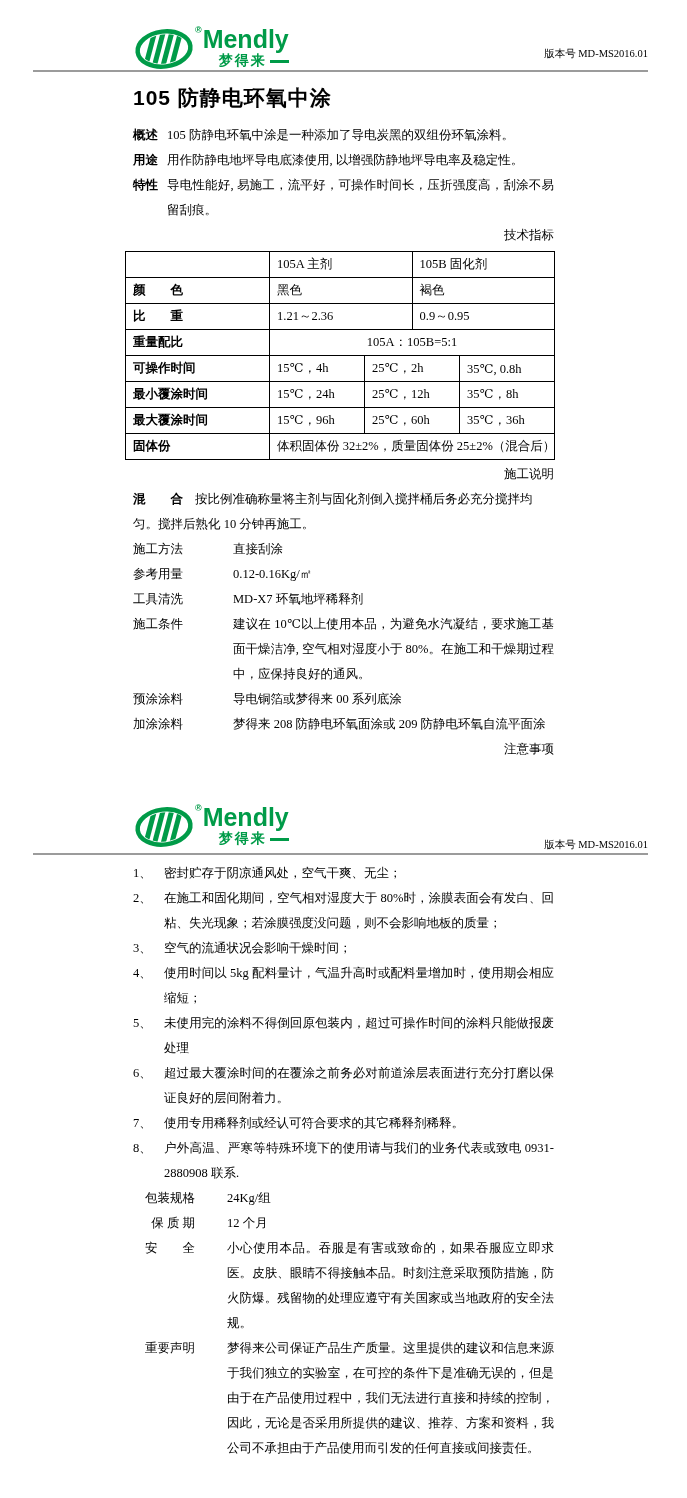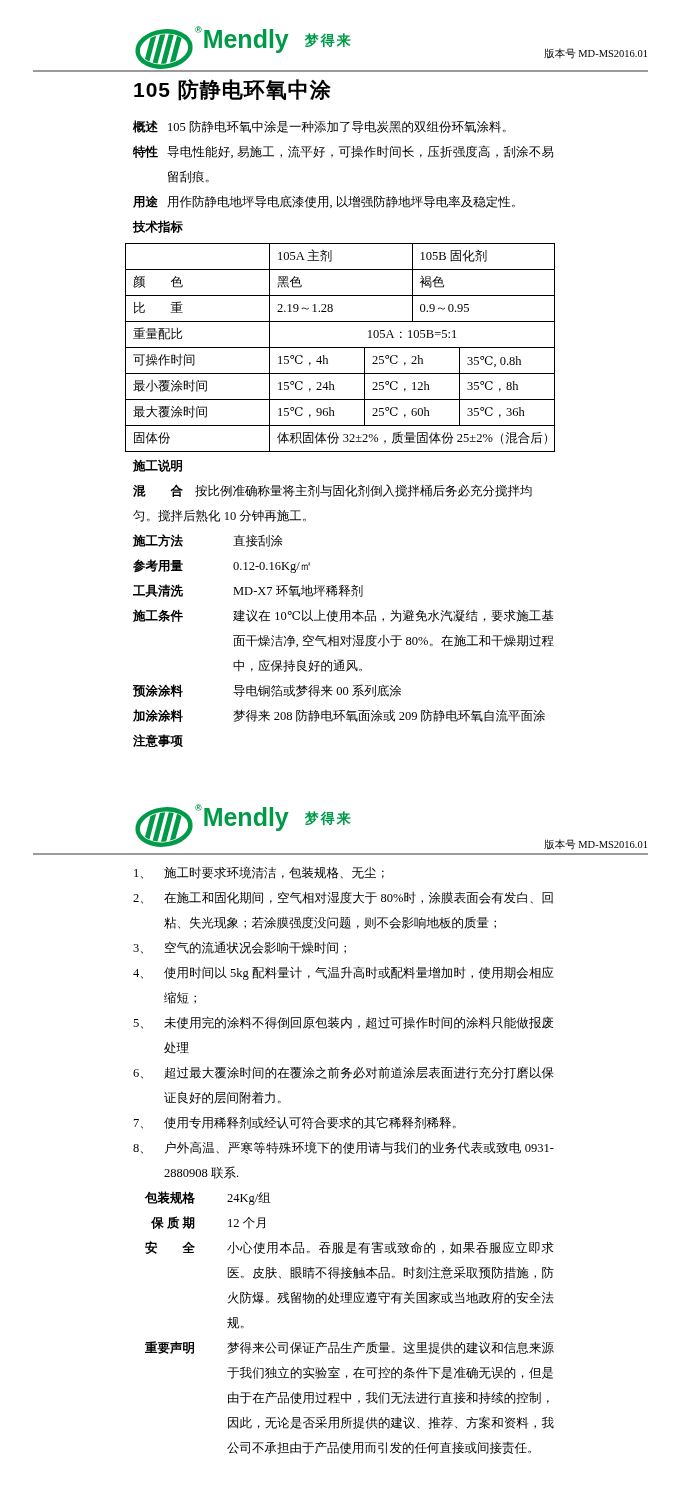--- a/index.html
+++ b/index.html
@@ -11,64 +11,64 @@
   .page1{height:790px;}
   .page2{height:708px;}
 
   
   .logo{position:absolute;left:134px;display:flex;align-items:flex-start;}
   .page1 .logo{top:26px;}
   .page2 .logo{top:14px;}
   .logo-mark{flex:0 0 auto;}
   .reg{color:#009B48;font-size:9px;font-weight:bold;margin:-1px 1px 0 1px;
        font-family:"Liberation Sans","DejaVu Sans",sans-serif;}
-  .logo-text{display:flex;flex-direction:row;line-height:1;margin-top:1px;}
+  .logo-text{display:flex;flex-direction:column;line-height:1;margin-top:1px;}
   .logo-name{font-family:"Liberation Sans","DejaVu Sans",sans-serif;font-weight:bold;
              color:#009B48;font-size:25px;letter-spacing:0;}
   .logo-zh-row{display:flex;align-items:center;margin-left:16px;margin-top:1px;}
   .logo-zh{font-family:"Liberation Sans","DejaVu Sans",sans-serif;font-weight:bold;
            color:#009B48;font-size:14px;letter-spacing:2px;}
   .logo-rule{flex:1;height:3px;background:#009B48;margin-left:3px;margin-top:2px;}
 
   .version{position:absolute;right:39px;font-size:10.5px;white-space:nowrap;}
   .page1 .version{top:47px;}
   .page2 .version{top:48px;}
 
   .rule{position:absolute;left:33px;right:39px;border-top:2px solid #9b9b9b;}
   .page1 .rule{top:70px;}
   .page2 .rule{top:63px;}
 
   
   .content{position:absolute;left:133px;width:421px;}
-  .page1 .content{top:76px;}
+  .page1 .content{top:84px;}
   .page2 .content{top:71px;}
 
   .doc-title{font-family:"Liberation Sans","DejaVu Sans",sans-serif;font-weight:700;
              font-size:21px;letter-spacing:1px;margin:0 0 11px 0;}
 
   p{margin:0;}
   .ln{font-size:12.5px;line-height:25px;}
   .sec{display:flex;}
   .sec-label{flex:0 0 34px;font-weight:700;}
   .sec-text{flex:1;text-align:justify;}
-  .h2{font-weight:700;font-size:12.5px;line-height:25px;margin:0;}
+  .h2{font-weight:400;font-size:12.5px;line-height:25px;margin:0;text-align:right;}
   .h2.push{}
 
   
   table.tech{border-collapse:collapse;table-layout:fixed;width:429px;margin:3px 0 2px -8px;padding-left:44px;}
   table.tech td{border:1px solid #000;height:25px;padding:0 7px;font-size:12.5px;
                 white-space:nowrap;overflow:hidden;}
-  table.tech td.lbl{font-weight:400;}
+  table.tech td.lbl{font-weight:700;}
   table.tech td.center{text-align:center;}
   col.cA{width:144px;}
   col.cB{width:47.5px;}
 
   
   .kv{display:flex;font-size:12.5px;line-height:25px;}
-  .kv-label{flex:0 0 68px;font-weight:700;white-space:pre;}
+  .kv-label{flex:0 0 68px;font-weight:400;white-space:pre;}
   .page2 .kv-label{flex-basis:62px;text-align:right;}
   .kv-value{flex:1;text-align:justify;margin-left:32px;}
   .mix-label{font-weight:700;margin-right:12px;}
 
   
   .note{display:flex;font-size:12.5px;line-height:25px;}
   .note-num{flex:0 0 31px;}
   .note-text{flex:1;text-align:justify;}
 </style>
 </head>
@@ -107,26 +107,26 @@
   <div class="rule"></div>
 
   <div class="content">
     <h1 class="doc-title">105 防静电环氧中涂</h1>
 
     <p class="ln sec">
       <span class="sec-label">概述</span>
       <span class="sec-text">105 防静电环氧中涂是一种添加了导电炭黑的双组份环氧涂料。</span>
     </p>
     <p class="ln sec">
+      <span class="sec-label">用途</span>
+      <span class="sec-text">用作防静电地坪导电底漆使用, 以增强防静地坪导电率及稳定性。</span>
+    </p>
+    <p class="ln sec">
       <span class="sec-label">特性</span>
       <span class="sec-text">导电性能好, 易施工，流平好，可操作时间长，压折强度高，刮涂不易留刮痕。</span>
-    </p>
-    <p class="ln sec">
-      <span class="sec-label">用途</span>
-      <span class="sec-text">用作防静电地坪导电底漆使用, 以增强防静地坪导电率及稳定性。</span>
     </p>
 
     <p class="h2">技术指标</p>
 
     <table class="tech">
       <colgroup>
         <col class="cA">
           <col class="cB">
           <col class="cB">
           <col class="cB">
@@ -140,21 +140,21 @@
         <td colspan="3">105A 主剂</td>
         <td colspan="3">105B 固化剂</td>
       </tr>
       <tr>
         <td class="lbl">颜　　色</td>
         <td colspan="3">黑色</td>
         <td colspan="3">褐色</td>
       </tr>
       <tr>
         <td class="lbl">比　　重</td>
-        <td colspan="3">2.19～1.28</td>
+        <td colspan="3">1.21～2.36</td>
         <td colspan="3">0.9～0.95</td>
       </tr>
       <tr>
         <td class="lbl">重量配比</td>
         <td colspan="6" class="center">105A：105B=5:1</td>
       </tr>
       <tr>
         <td class="lbl">可操作时间</td>
         <td colspan="2">15℃，4h</td>
         <td colspan="2">25℃，2h</td>
@@ -241,21 +241,21 @@
     </span>
   </div>
 
   <div class="version">版本号 MD-MS2016.01</div>
   <div class="rule"></div>
 
   <div class="content">
 
     <div class="note">
       <span class="note-num">1、</span>
-      <span class="note-text">施工时要求环境清洁，包装规格、无尘；</span>
+      <span class="note-text">密封贮存于阴凉通风处，空气干爽、无尘；</span>
     </div>
     <div class="note">
       <span class="note-num">2、</span>
       <span class="note-text">在施工和固化期间，空气相对湿度大于 80%时，涂膜表面会有发白、回粘、失光现象；若涂膜强度没问题，则不会影响地板的质量；</span>
     </div>
     <div class="note">
       <span class="note-num">3、</span>
       <span class="note-text">空气的流通状况会影响干燥时间；</span>
     </div>
     <div class="note">

